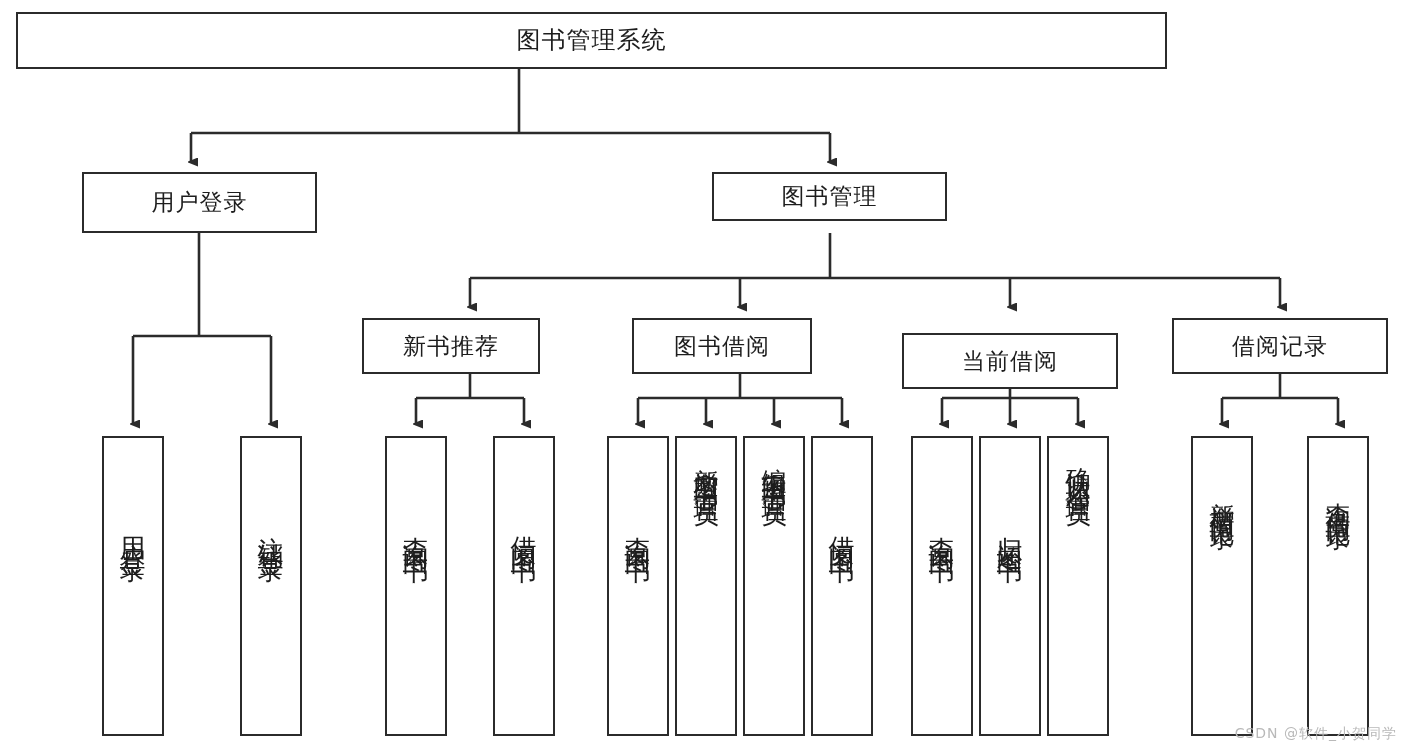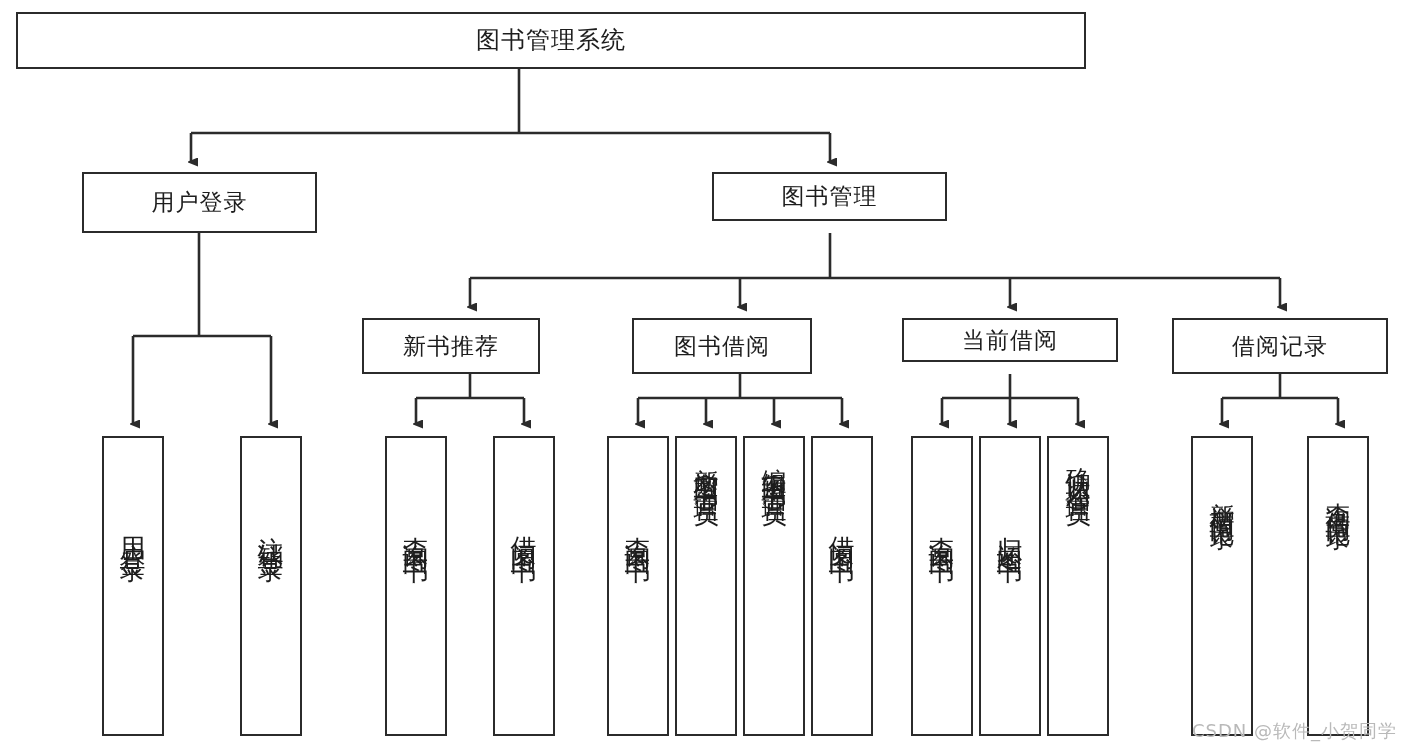--- a/index.html
+++ b/index.html
@@ -44,21 +44,21 @@
     text-orientation:upright;
     font-size:26px;
     letter-spacing:7px;
     line-height:1;
   }
   .v-node.tall .lbl{font-size:25px;letter-spacing:5px;}
 
   #watermark{
     position:absolute;
     right:8px;bottom:4px;
-    font-size:18px;
+    font-size:14px;
     color:#b9b9b9;
     letter-spacing:1px;
     white-space:nowrap;
     pointer-events:none;
   }
 </style>
 </head>
 <body>
 
 <div id="diagram">
@@ -106,38 +106,38 @@
       <path d="M1010,398 L1010,424" marker-end="url(#arrow)"></path>
       <path d="M1078,398 L1078,424" marker-end="url(#arrow)"></path>
 
       <path d="M1280,374 L1280,398"></path>
       <path d="M1222,398 L1338,398"></path>
       <path d="M1222,398 L1222,424" marker-end="url(#arrow)"></path>
       <path d="M1338,398 L1338,424" marker-end="url(#arrow)"></path>
     </g>
   </svg>
 
-  <div class="node h-node" id="n-root" style="left:16px;top:12px;width:1070px;height:57px;">
+  <div class="node h-node" id="n-root" style="left:16px;top:12px;width:1151px;height:57px;">
     <span class="lbl">图书管理系统</span>
   </div>
 
   <div class="node h-node" style="left:82px;top:172px;width:235px;height:61px;">
     <span class="lbl">用户登录</span>
   </div>
   <div class="node h-node" style="left:712px;top:172px;width:235px;height:49px;">
     <span class="lbl">图书管理</span>
   </div>
 
   <div class="node h-node" style="left:362px;top:318px;width:178px;height:56px;">
     <span class="lbl">新书推荐</span>
   </div>
   <div class="node h-node" style="left:632px;top:318px;width:180px;height:56px;">
     <span class="lbl">图书借阅</span>
   </div>
-  <div class="node h-node" style="left:902px;top:318px;width:216px;height:44px;">
+  <div class="node h-node" style="left:902px;top:333px;width:216px;height:56px;">
     <span class="lbl">当前借阅</span>
   </div>
   <div class="node h-node" style="left:1172px;top:318px;width:216px;height:56px;">
     <span class="lbl">借阅记录</span>
   </div>
 
   <div class="node v-node" style="left:102px;top:436px;width:62px;height:300px;padding-top:78px;">
     <span class="lbl">用户登录</span>
   </div>
   <div class="node v-node" style="left:240px;top:436px;width:62px;height:300px;padding-top:78px;">

